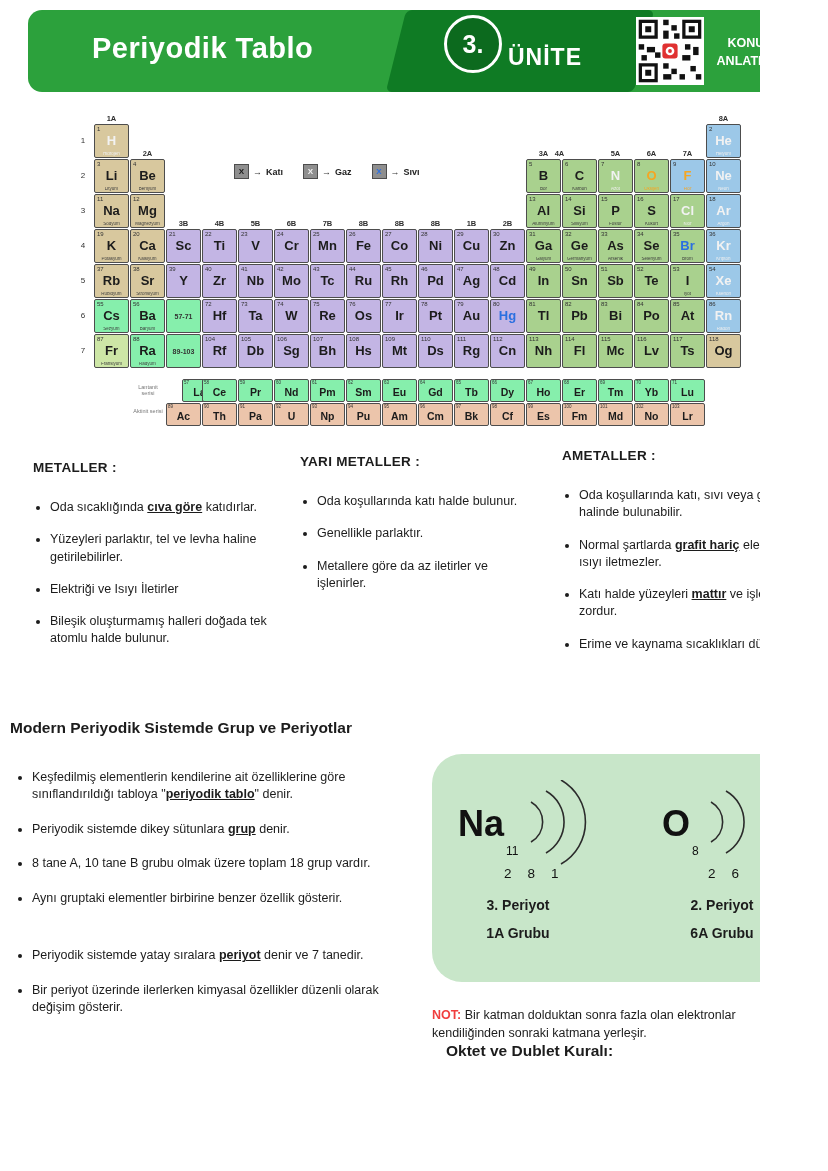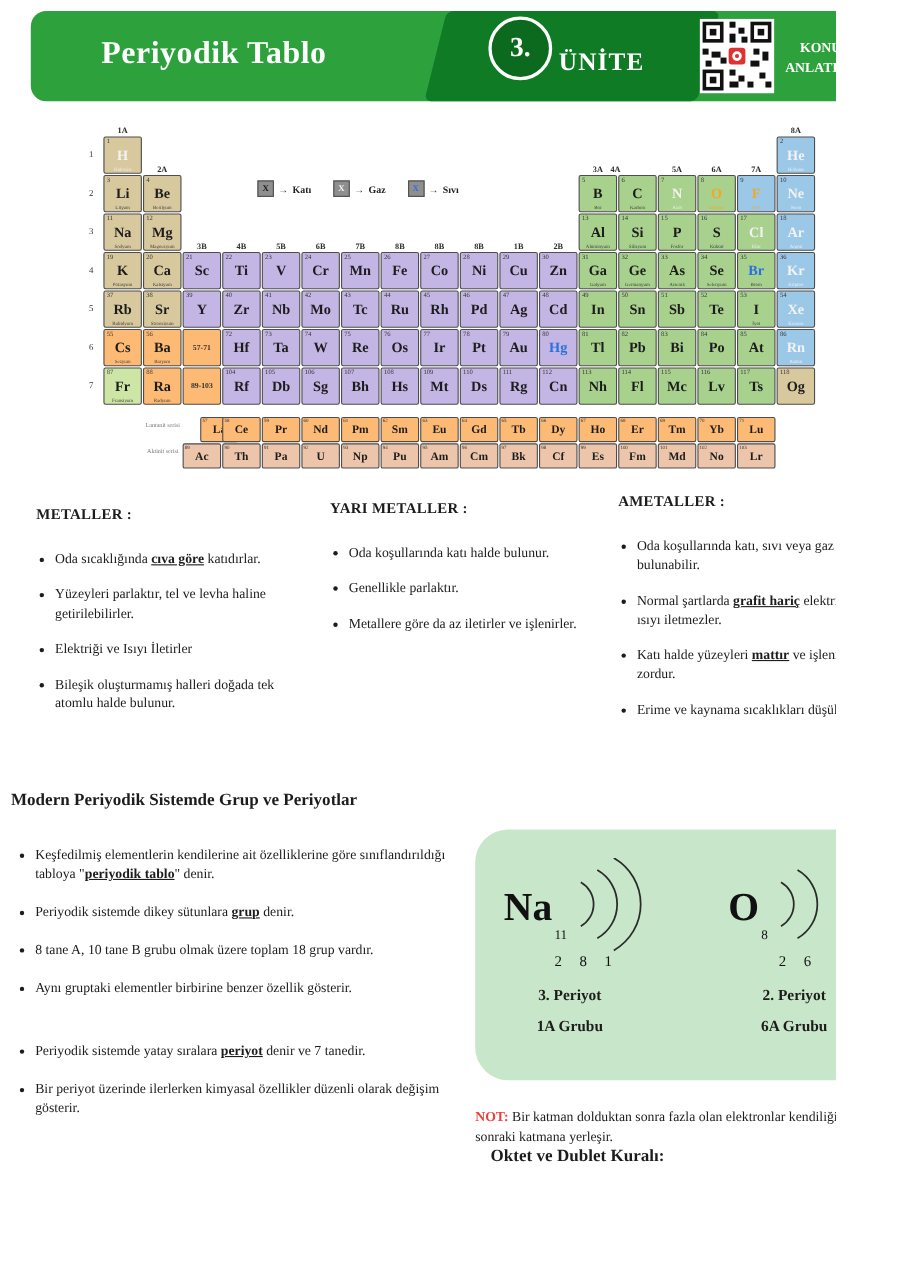--- a/index.html
+++ b/index.html
@@ -1,17 +1,17 @@
 <!DOCTYPE html>
 <html><head>
 <meta charset="utf-8">
 <style>
   html,body{margin:0;padding:0;background:#fff;}
   .page{position:relative;width:760px;height:1171px;background:#fff;overflow:hidden;
-        font-family:Liberation Serif, serif;color:#1c1c1c;}
+        font-family:Liberation Sans, sans-serif;color:#1c1c1c;}
 
   
   .banner{position:absolute;left:28px;top:10px;width:772px;height:82px;background:#2ca13c;
           border-radius:14px;}
   .banner h1{position:absolute;left:64px;top:22px;margin:0;font-size:29px;color:#fff;letter-spacing:.5px;}
   .wedge{position:absolute;left:368px;top:0;width:248px;height:82px;background:#0f7b24;
          transform:skewX(-14deg);border-radius:6px;}
   .wedge-inner{position:absolute;left:0;top:0;width:248px;height:82px;transform:skewX(14deg);}
   .ucircle{position:absolute;left:48px;top:5px;width:52px;height:52px;border-radius:50%;
            background:#0c6a1e;border:3px solid #fff;color:#fff;font-weight:bold;font-size:25px;
@@ -31,21 +31,21 @@
   .el .sym{position:absolute;top:9px;left:0;right:0;text-align:center;font-weight:bold;font-size:13px;color:#1c1c1c;line-height:1;}
   .el .nm{position:absolute;bottom:1px;left:0;right:0;text-align:center;font-size:4.5px;line-height:1;color:#3d3d3d;
           white-space:nowrap;overflow:hidden;}
   .el.small{height:23px;}
   .el.small .sym{font-size:10.5px;top:7px;}
   .el.small .num{font-size:4.5px;top:1px;left:1px;}
   .el.gas .sym{color:#f2f2f2;} .el.gas .nm{color:#eeeeee;}
   .el.liquid .sym{color:#2b6fe0;}
   .el.orange .sym{color:#f5a623;} .el.orange .nm{color:#f5a623;}
   .alkali{background:#d8c89e;} .transition{background:#c3b5e4;} .pblock{background:#a9d18e;}
-  .noble{background:#9cc8e8;} .series{background:#fdba74;} .series2{background:#ecc5ab;} .frgreen{background:#cde6a6;}
+  .noble{background:#9cc8e8;} .series{background:#86efac;} .series2{background:#ecc5ab;} .frgreen{background:#cde6a6;}
   .range .rng{position:absolute;top:50%;left:0;right:0;transform:translateY(-50%);
               text-align:center;font-size:7px;font-weight:bold;color:#333;}
   .pnum{position:absolute;font-size:8px;color:#333;width:10px;text-align:center;}
   .glab{position:absolute;width:35px;text-align:center;font-size:7.5px;font-weight:bold;color:#2e2e2e;}
   .serlab{position:absolute;width:32px;text-align:center;font-size:5.5px;line-height:1.15;color:#777;}
   .legend{position:absolute;left:140px;top:40px;display:flex;gap:20px;align-items:center;}
   .leg-item{display:flex;align-items:center;gap:4px;}
   .leg-box{display:inline-block;width:13px;height:13px;background:#8f8f8f;border:1px solid #4d4d4d;
            text-align:center;line-height:13px;font-size:8px;font-weight:bold;}
   .leg-arrow{font-size:9px;color:#333;}

